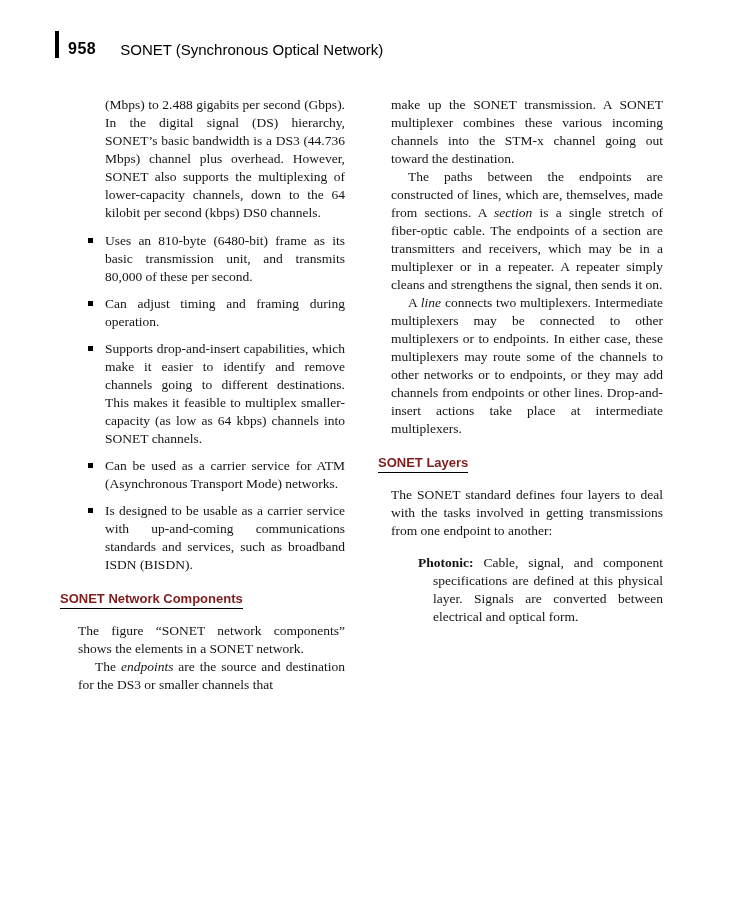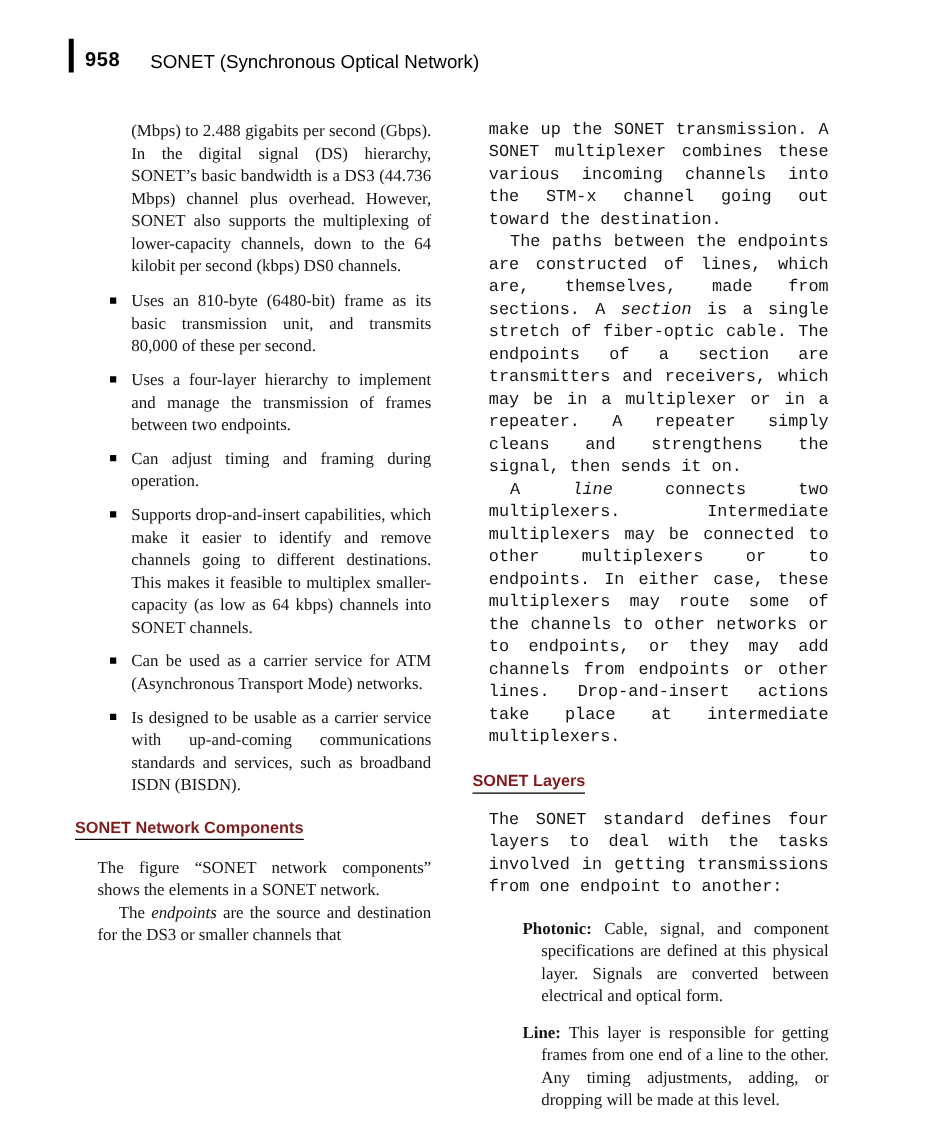--- a/index.html
+++ b/index.html
@@ -55,21 +55,21 @@
   .para {
     font-size: 13.5px;
     line-height: 18px;
     text-align: justify;
   }
   
   .intro-para { margin-left: 45px; }
   .body-para-left { margin-left: 18px; }
   .indent-first { text-indent: 17px; }
   
-  .body-para-right { margin-left: 13px; font-family: Liberation Mono, monospace; }
+  .body-para-right { margin-left: 13px; }
   
   .bullet-list { margin-top: 10px; }
   .bullet-item {
     position: relative;
     padding-left: 45px;
     margin-bottom: 9px;
     font-size: 13.5px;
     line-height: 18px;
     text-align: justify;
   }
@@ -125,24 +125,20 @@
 
       <p class="para intro-para">(Mbps) to 2.488 gigabits per second (Gbps). In the digital signal (DS) hierarchy, SONET’s basic bandwidth is a DS3 (44.736 Mbps) channel plus overhead. However, SONET also supports the multiplexing of lower-capacity channels, down to the 64 kilobit per second (kbps) DS0 channels.</p>
 
       <div class="bullet-list">
         <div class="bullet-item">
           <span class="bullet-square"></span>
           <span>Uses an 810-byte (6480-bit) frame as its basic transmission unit, and transmits 80,000 of these per second.</span>
         </div>
         <div class="bullet-item">
           <span class="bullet-square"></span>
-          <span>Uses a four-layer hierarchy to implement and manage the transmission of frames between two endpoints.</span>
-        </div>
-        <div class="bullet-item">
-          <span class="bullet-square"></span>
           <span>Can adjust timing and framing during operation.</span>
         </div>
         <div class="bullet-item">
           <span class="bullet-square"></span>
           <span>Supports drop-and-insert capabilities, which make it easier to identify and remove channels going to different destinations. This makes it feasible to multiplex smaller-capacity (as low as 64 kbps) channels into SONET channels.</span>
         </div>
         <div class="bullet-item">
           <span class="bullet-square"></span>
           <span>Can be used as a carrier service for ATM (Asynchronous Transport Mode) networks.</span>
         </div>
@@ -167,18 +163,17 @@
       <p class="para body-para-right indent-first"><span>The paths between the endpoints are constructed of lines, which are, themselves, made from sections. A </span><em class="term">section</em><span> is a single stretch of fiber-optic cable. The endpoints of a section are transmitters and receivers, which may be in a multiplexer or in a repeater. A repeater simply cleans and strengthens the signal, then sends it on.</span></p>
 
       <p class="para body-para-right indent-first"><span>A </span><em class="term">line</em><span> connects two multiplexers. Intermediate multiplexers may be connected to other multiplexers or to endpoints. In either case, these multiplexers may route some of the channels to other networks or to endpoints, or they may add channels from endpoints or other lines. Drop-and-insert actions take place at intermediate multiplexers.</span></p>
 
       <h2 class="section-heading"><span class="heading-text">SONET Layers</span></h2>
 
       <p class="para body-para-right">The SONET standard defines four layers to deal with the tasks involved in getting transmissions from one endpoint to another:</p>
 
       <div class="def-list">
         <p class="def-item"><span class="def-term">Photonic:</span> <span>Cable, signal, and component specifications are defined at this physical layer. Signals are converted between electrical and optical form.</span></p>
-        <p class="def-item"><span class="def-term">Line:</span> <span>This layer is responsible for getting frames from one end of a line to the other. Any timing adjustments, adding, or dropping will be made at this level.</span></p>
       </div>
 
     </div>
   </div>
 </div>
 
 </body></html>

